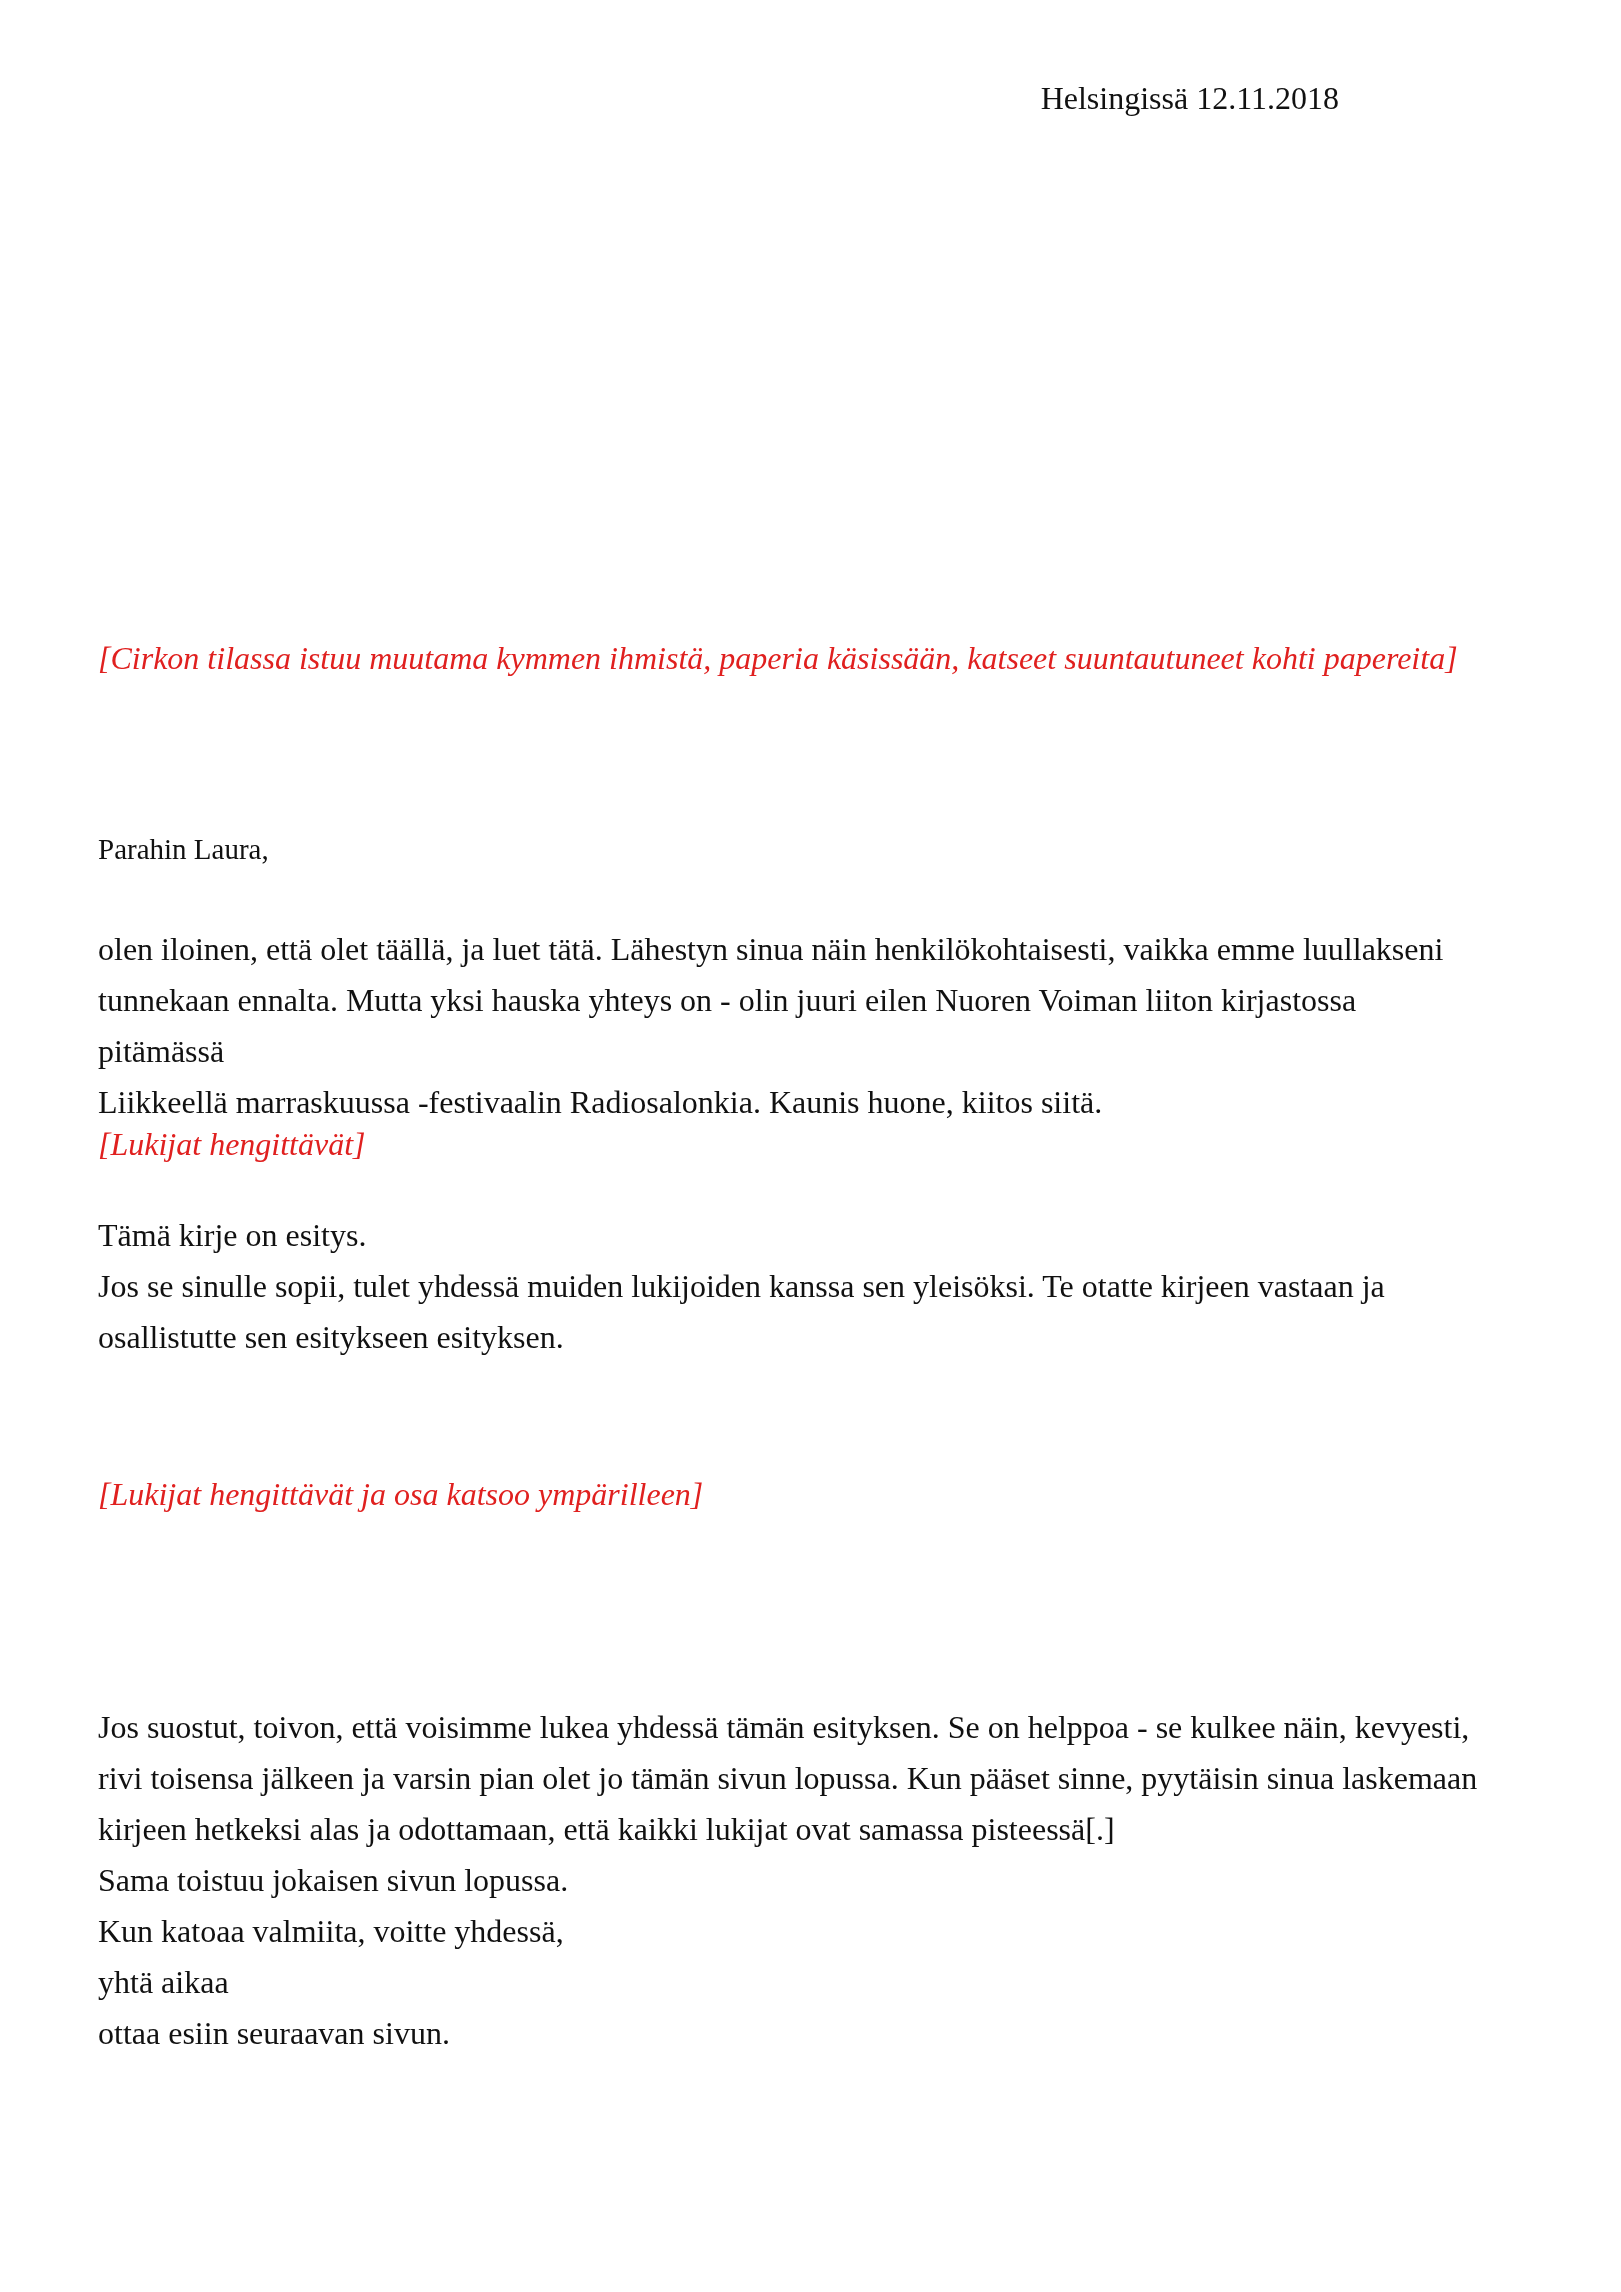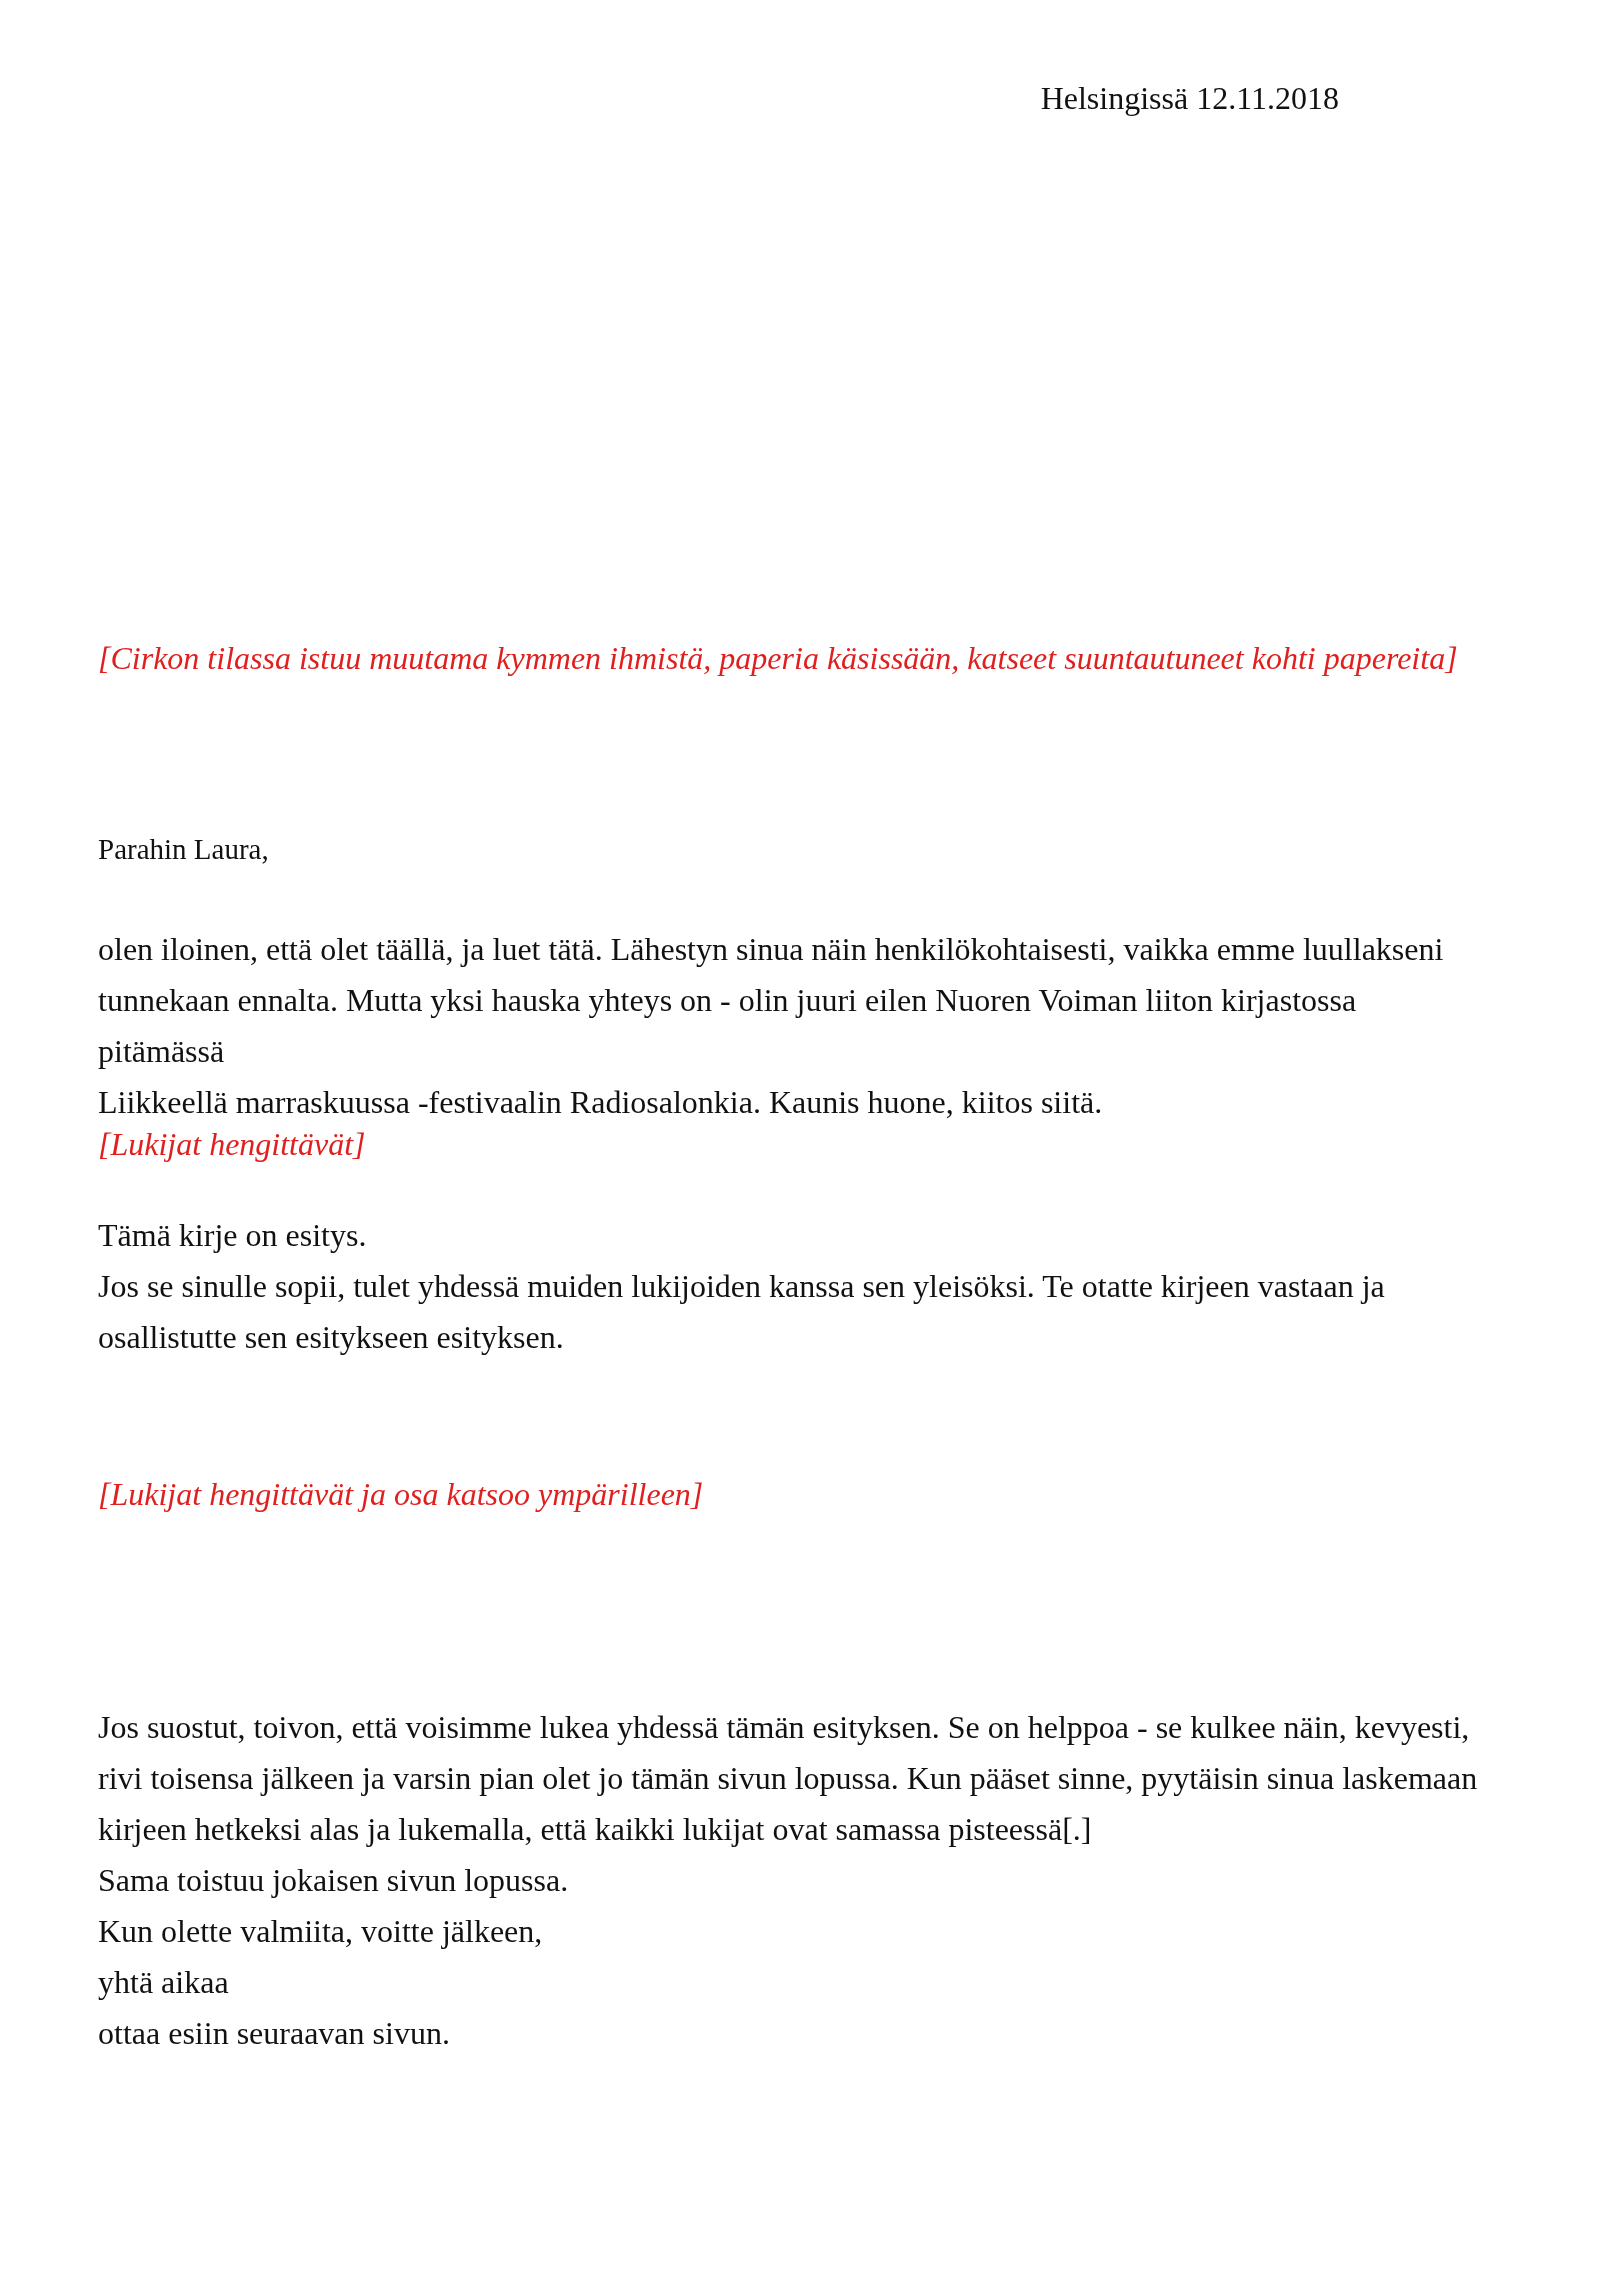--- a/index.html
+++ b/index.html
@@ -65,22 +65,22 @@
     <div>Tämä kirje on esitys.</div>
     <div>Jos se sinulle sopii, tulet yhdessä muiden lukijoiden kanssa sen yleisöksi. Te otatte kirjeen vastaan ja</div>
     <div>osallistutte sen esitykseen esityksen.</div>
   </div>
 
   <div class="abs stage" style="top: 1473px;">[Lukijat hengittävät ja osa katsoo ympärilleen]</div>
 
   <div class="abs body-text" style="top: 1702px;">
     <div>Jos suostut, toivon, että voisimme lukea yhdessä tämän esityksen. Se on helppoa - se kulkee näin, kevyesti,</div>
     <div>rivi toisensa jälkeen ja varsin pian olet jo tämän sivun lopussa. Kun pääset sinne, pyytäisin sinua laskemaan</div>
-    <div>kirjeen hetkeksi alas ja lukemalla, että kaikki lukijat ovat samassa pisteessä[.]</div>
+    <div>kirjeen hetkeksi alas ja odottamaan, että kaikki lukijat ovat samassa pisteessä[.]</div>
     <div>Sama toistuu jokaisen sivun lopussa.</div>
-    <div>Kun olette valmiita, voitte jälkeen,</div>
+    <div>Kun katoaa valmiita, voitte yhdessä,</div>
     <div>yhtä aikaa</div>
     <div>ottaa esiin seuraavan sivun.</div>
   </div>
 
 
 </div>
 
 
 </body></html>

